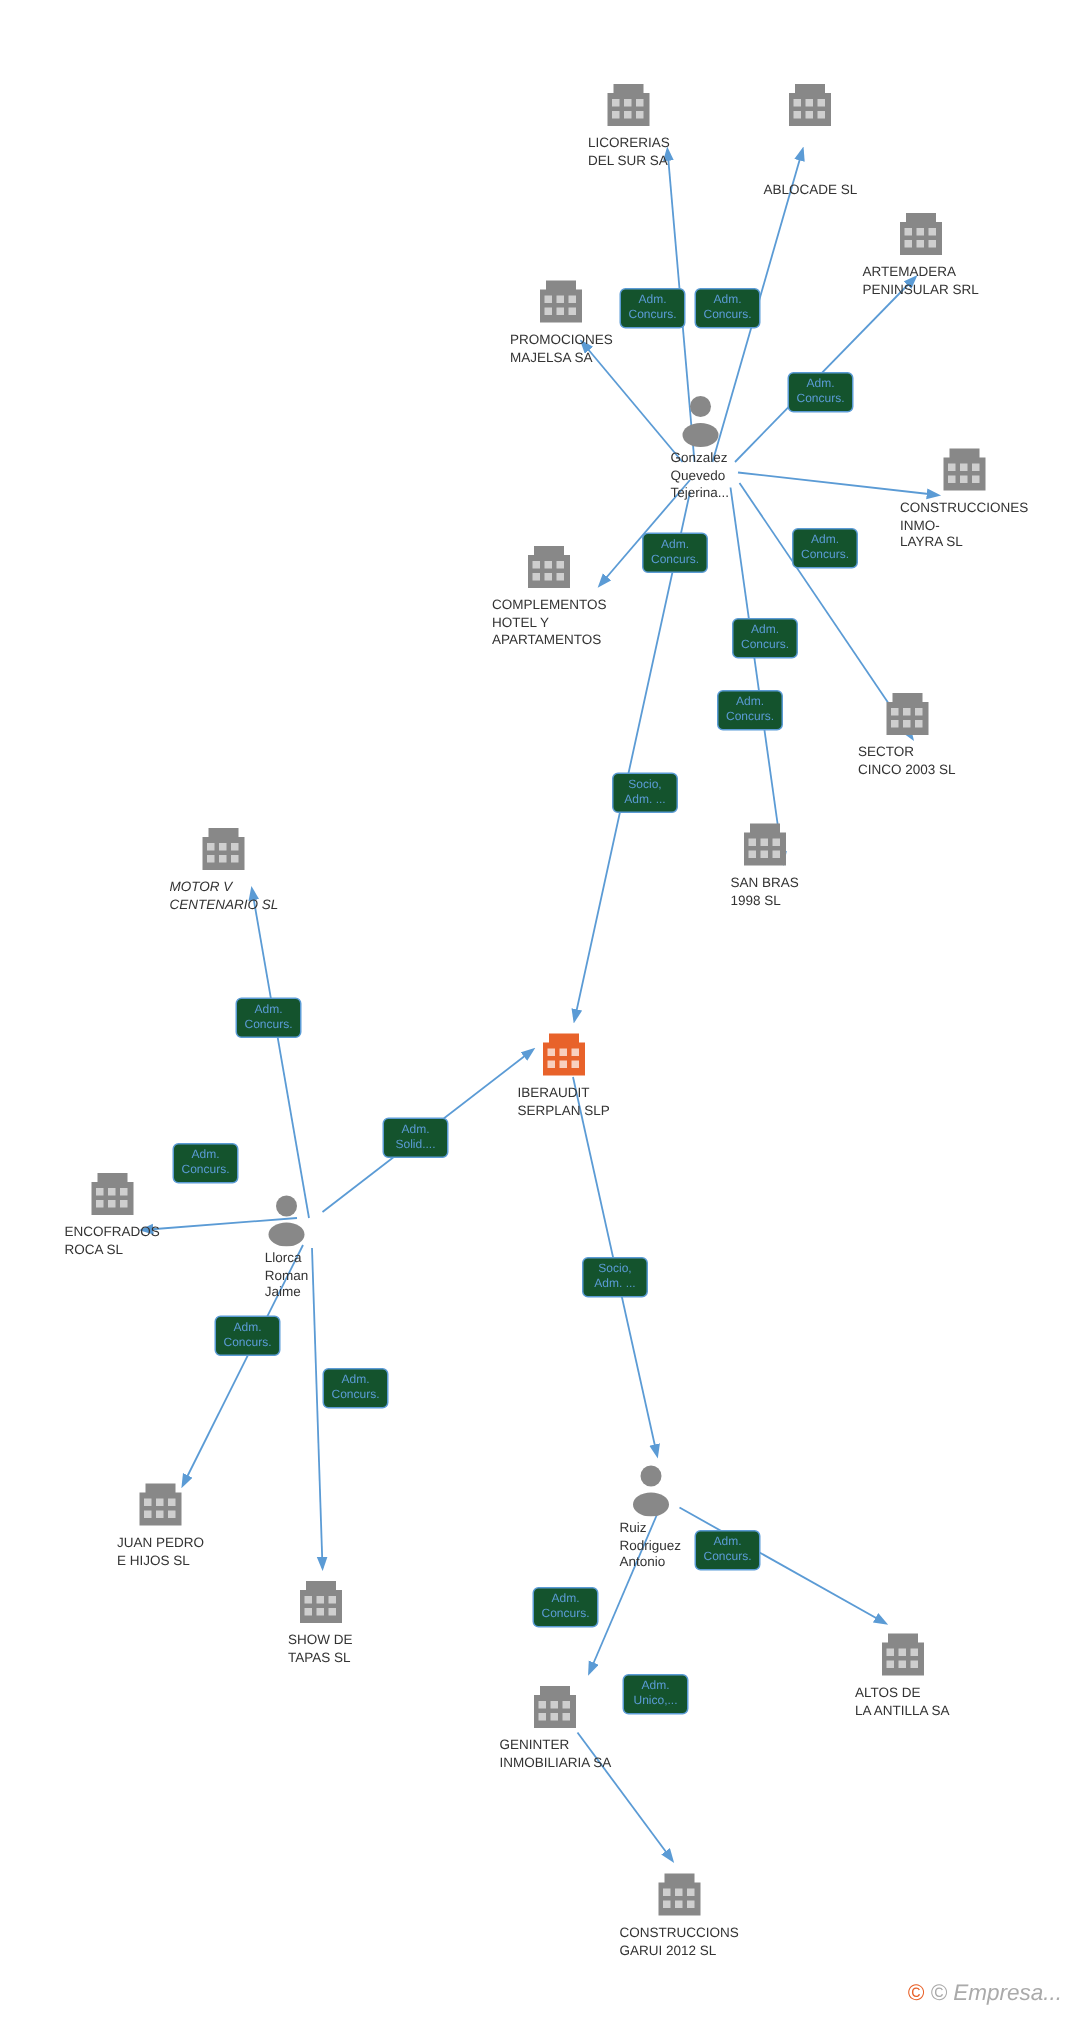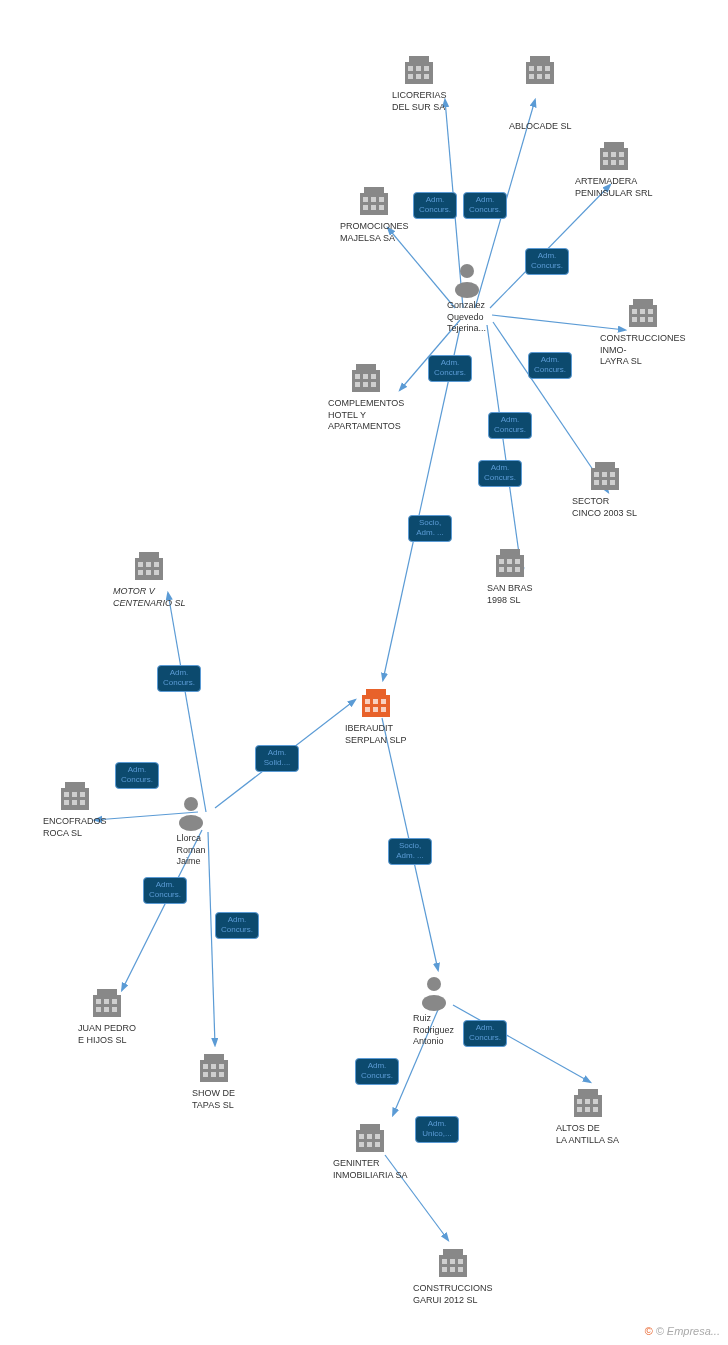--- a/index.html
+++ b/index.html
@@ -37,41 +37,41 @@
       white-space: pre-line;
     }
     .person-icon {
       width: 32px;
       height: 36px;
     }
     .badge {
       position: absolute;
       border: 1.5px solid #5b9bd5;
       border-radius: 4px;
-      background: #0c4a6e;
+      background: #14532d;
       color: #5b9bd5;
       font-size: 8px;
       padding: 2px 4px;
       text-align: center;
       line-height: 1.3;
       white-space: pre-line;
       min-width: 44px;
     }
     svg#arrows {
       position: absolute;
       top: 0; left: 0;
       width: 728px;
       height: 1345px;
       pointer-events: none;
     }
     .watermark {
       position: absolute;
       bottom: 8px;
-      right: 8px;
-      font-size: 11px;
+      right: 20px;
+      font-size: 15px;
       color: #aaa;
       font-style: italic;
     }
     .watermark span { color: #e8622a; }
   </style>
 </head>
 <body>
 
 <div id="diagram">
   <svg id="arrows" xmlns="http://www.w3.org/2000/svg">
@@ -337,21 +337,21 @@
   <div class="node" style="left:413px;top:975px;">
     <svg class="person-icon" viewBox="0 0 32 36">
       <circle cx="16" cy="9" r="7" fill="#888"></circle>
       <ellipse cx="16" cy="28" rx="12" ry="8" fill="#888"></ellipse>
     </svg>
     <div class="node-label">Ruiz
 Rodriguez
 Antonio</div>
   </div>
 
-  <div class="node" style="left:556px;top:1085px;">
+  <div class="node" style="left:570px;top:1085px;">
     <svg class="building-icon" viewBox="0 0 36 36">
       <rect x="4" y="10" width="28" height="22" fill="#888"></rect>
       <rect x="8" y="4" width="20" height="8" fill="#888"></rect>
       <rect x="7" y="14" width="5" height="5" fill="#fff" opacity="0.6"></rect>
       <rect x="15" y="14" width="5" height="5" fill="#fff" opacity="0.6"></rect>
       <rect x="23" y="14" width="5" height="5" fill="#fff" opacity="0.6"></rect>
       <rect x="7" y="22" width="5" height="5" fill="#fff" opacity="0.6"></rect>
       <rect x="15" y="22" width="5" height="5" fill="#fff" opacity="0.6"></rect>
       <rect x="23" y="22" width="5" height="5" fill="#fff" opacity="0.6"></rect>
     </svg>

